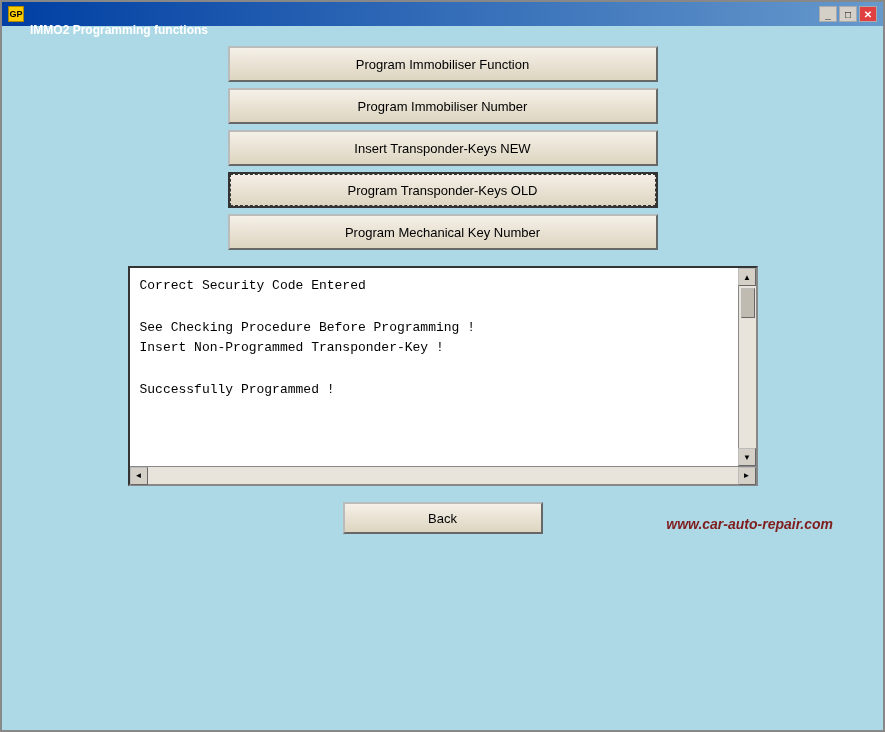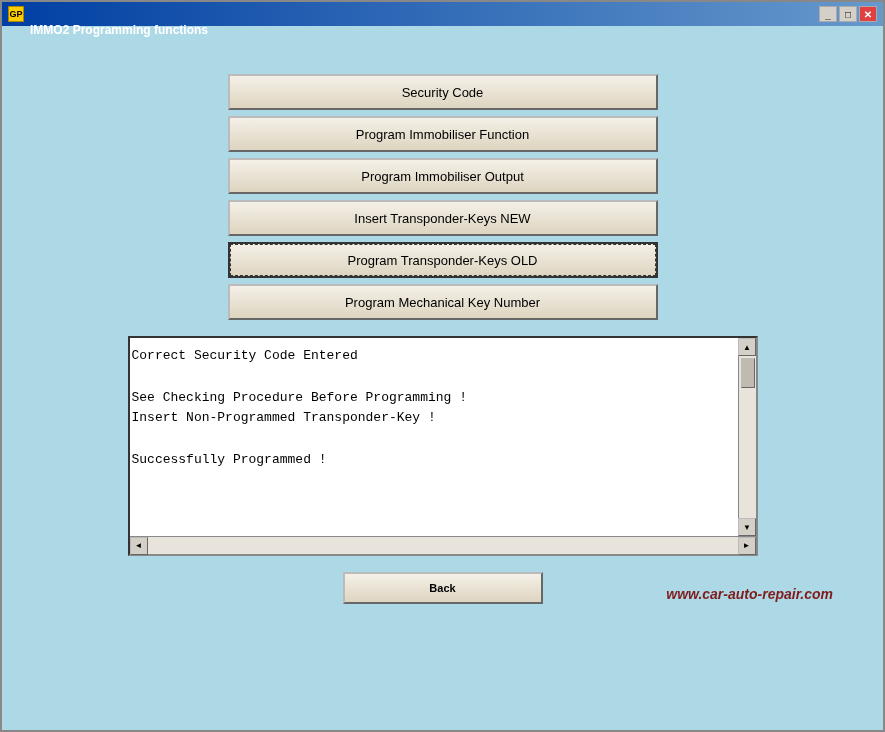--- a/index.html
+++ b/index.html
@@ -13,21 +13,20 @@
       overflow: hidden;
     }
 
     .window {
       width: 885px;
       height: 732px;
       background: #add8e6;
       border: 2px solid #888;
       display: flex;
       flex-direction: column;
-      gap: 28px;
     }
 
     .title-bar {
       background: linear-gradient(to right, #003fa3, #6699cc);
       height: 24px;
       display: flex;
       align-items: center;
       padding: 0 6px;
       justify-content: space-between;
       flex-shrink: 0;
@@ -132,21 +131,21 @@
 
     .log-area-content {
       flex: 1;
       overflow: hidden;
       position: relative;
       display: flex;
     }
 
     .log-text {
       flex: 1;
-      padding: 8px 2px;
+      padding: 8px 10px;
       font-family: 'Courier New', monospace;
       font-size: 13px;
       line-height: 1.6;
       color: #000;
       white-space: pre-wrap;
       overflow: hidden;
     }
 
     .scrollbar-v {
       width: 18px;
@@ -220,29 +219,28 @@
       justify-content: center;
       width: 100%;
       position: relative;
     }
 
     .back-button {
       width: 200px;
       height: 32px;
       background: linear-gradient(to bottom, #f5f0e8, #ddd5c0);
       border: 2px outset #bbb;
-      font-size: 11px;
+      font-size: 13px;
       font-family: Arial, sans-serif;
       cursor: pointer;
       text-align: center;
       display: flex;
       align-items: center;
       justify-content: center;
       color: #000;
-      font-weight: bold;
     }
 
     .watermark {
       position: absolute;
       bottom: 2px;
       right: 10px;
       font-size: 14px;
       font-weight: bold;
       color: #7f1d1d;
       font-style: italic;
@@ -261,23 +259,22 @@
     </div>
     <div class="title-controls">
       <div class="title-btn minimize">_</div>
       <div class="title-btn maximize">□</div>
       <div class="title-btn close">✕</div>
     </div>
   </div>
 
   <div class="content">
     <div class="buttons-section">
-    <button class="prog-button">Security Code</button>
         <button class="prog-button">Program Immobiliser Function</button>
-        <button class="prog-button">Program Immobiliser Output</button>
+        <button class="prog-button">Program Immobiliser Number</button>
         <button class="prog-button">Insert Transponder-Keys NEW</button>
         <button class="prog-button selected">Program Transponder-Keys OLD</button>
         <button class="prog-button">Program Mechanical Key Number</button>
       </div>
 
     <div class="log-area-wrapper">
       <div class="log-area-content">
         <div class="log-text">Correct Security Code Entered
 
 See Checking Procedure Before Programming !

